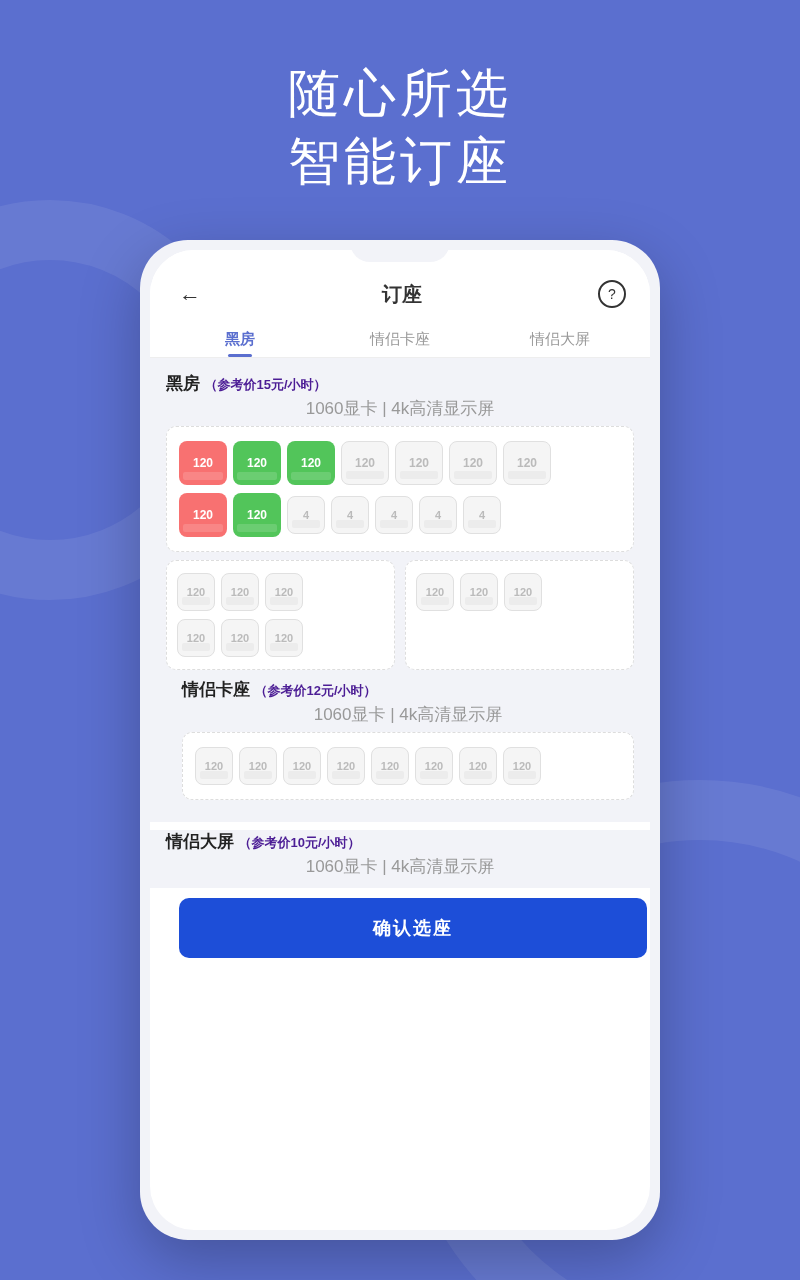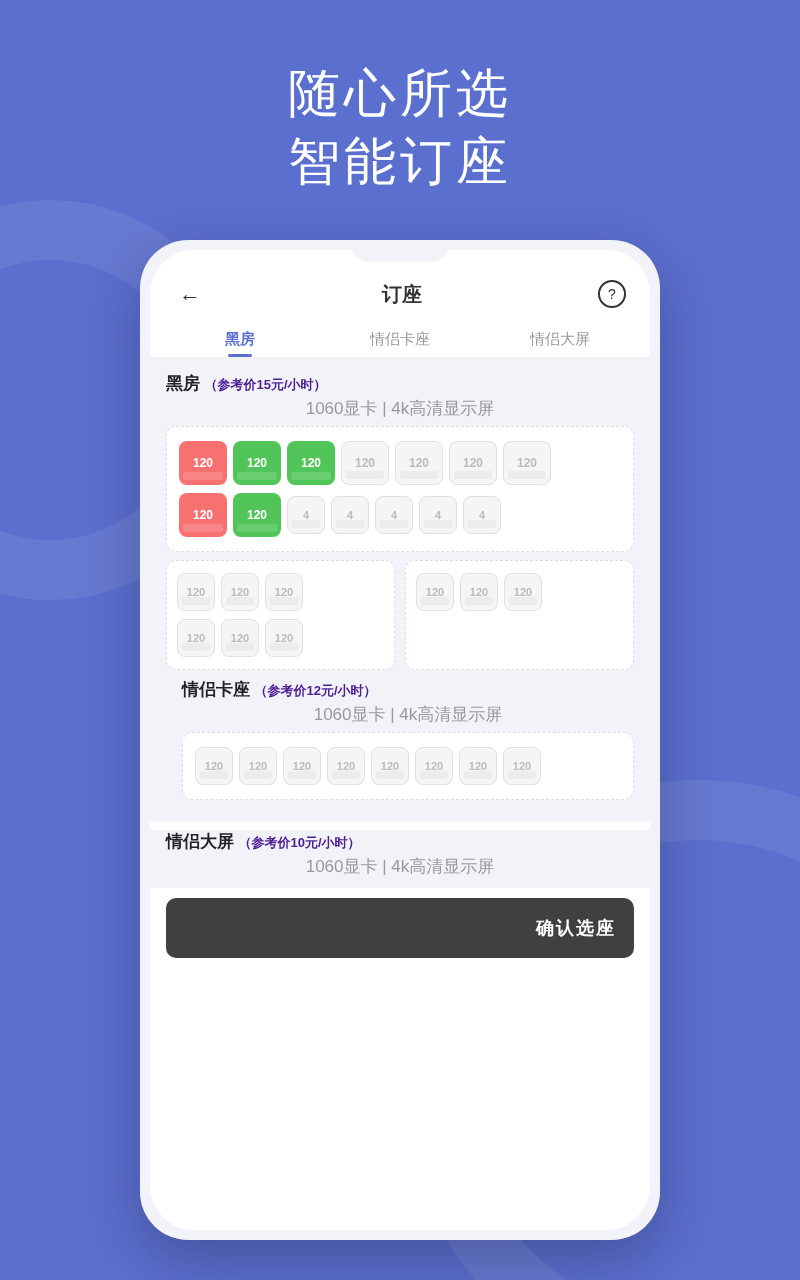--- a/index.html
+++ b/index.html
@@ -270,30 +270,30 @@
       height: 22px;
       border-radius: 4px;
       flex-shrink: 0;
     }
     .legend-available { background: #f5f5f5; border: 1px solid #ddd; }
     .legend-selected { background: #52c55a; }
     .legend-unavailable { background: #f87171; }
 
     
     .confirm-btn {
-      margin: 10px 16px 20px;
-      background: #404040;
+      margin: 10px 29px 20px;
+      background: #1d4ed8;
       color: white;
       border: none;
       border-radius: 10px;
       padding: 18px;
       font-size: 18px;
       font-weight: 600;
       width: calc(100% - 32px);
-      text-align: right;
+      text-align: center;
       cursor: pointer;
       letter-spacing: 2px;
     }
 
     .section-2 {
       margin-top: 6px;
       margin-left: 16px;
     }
 
     

